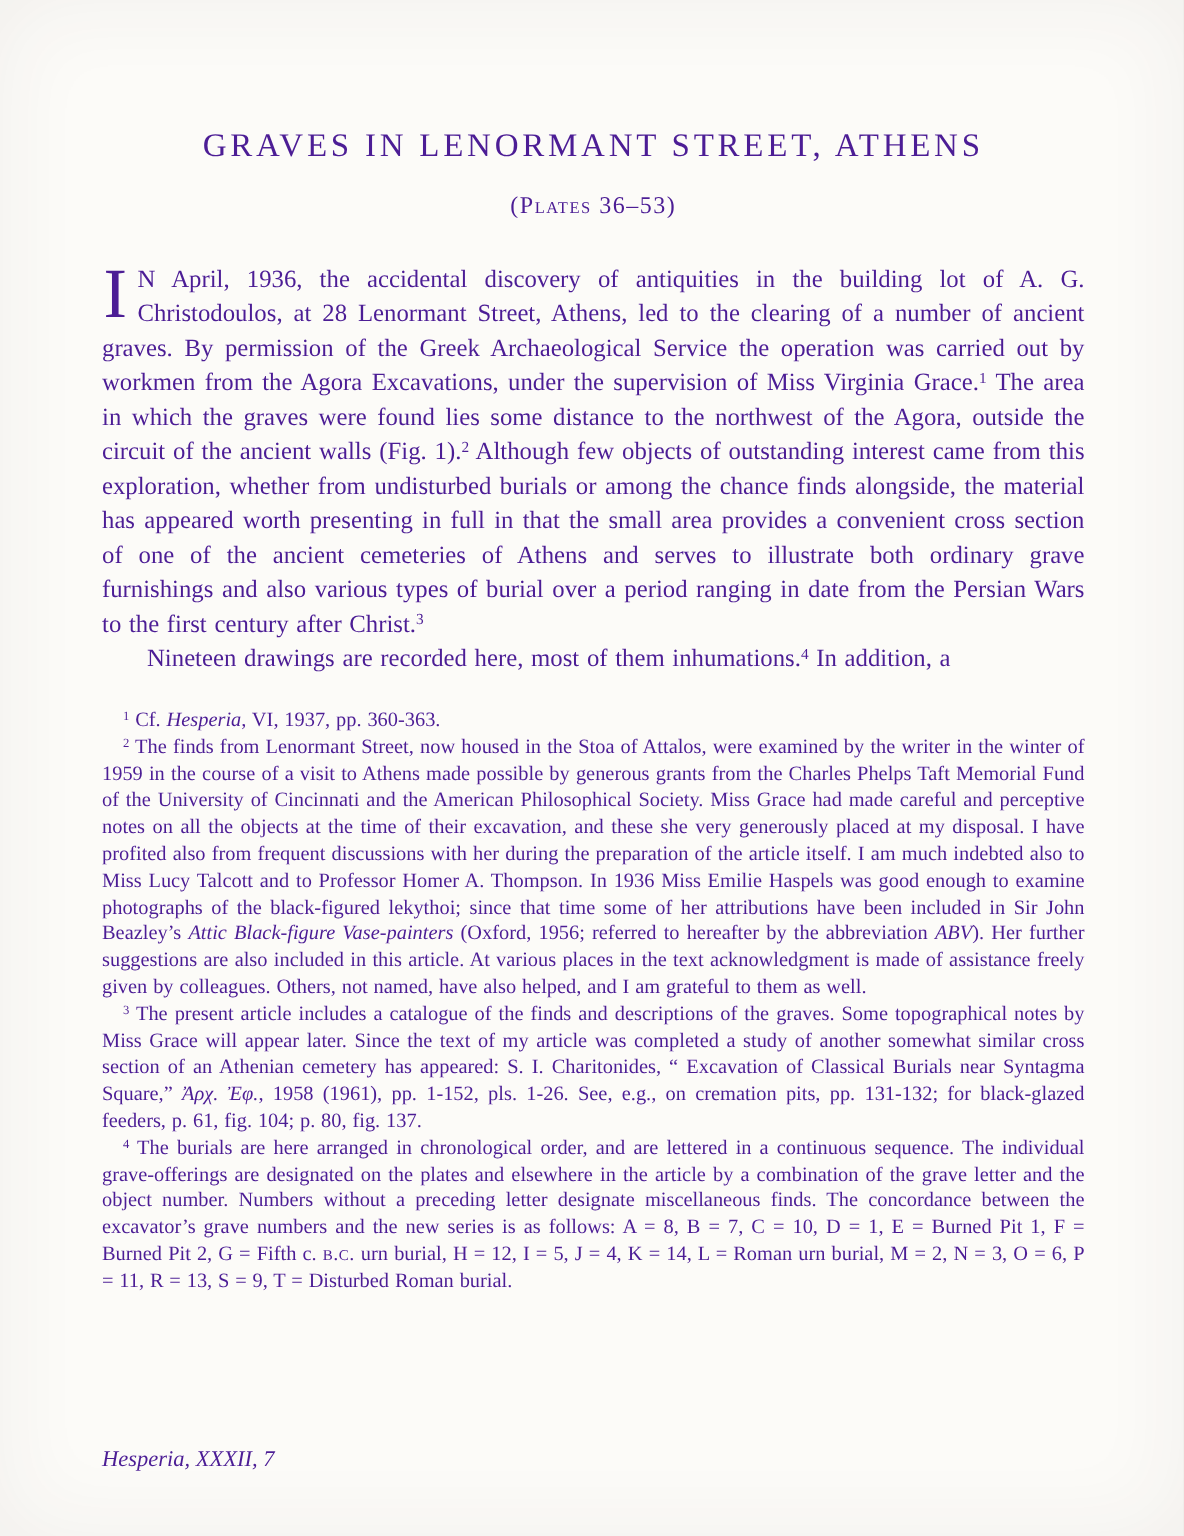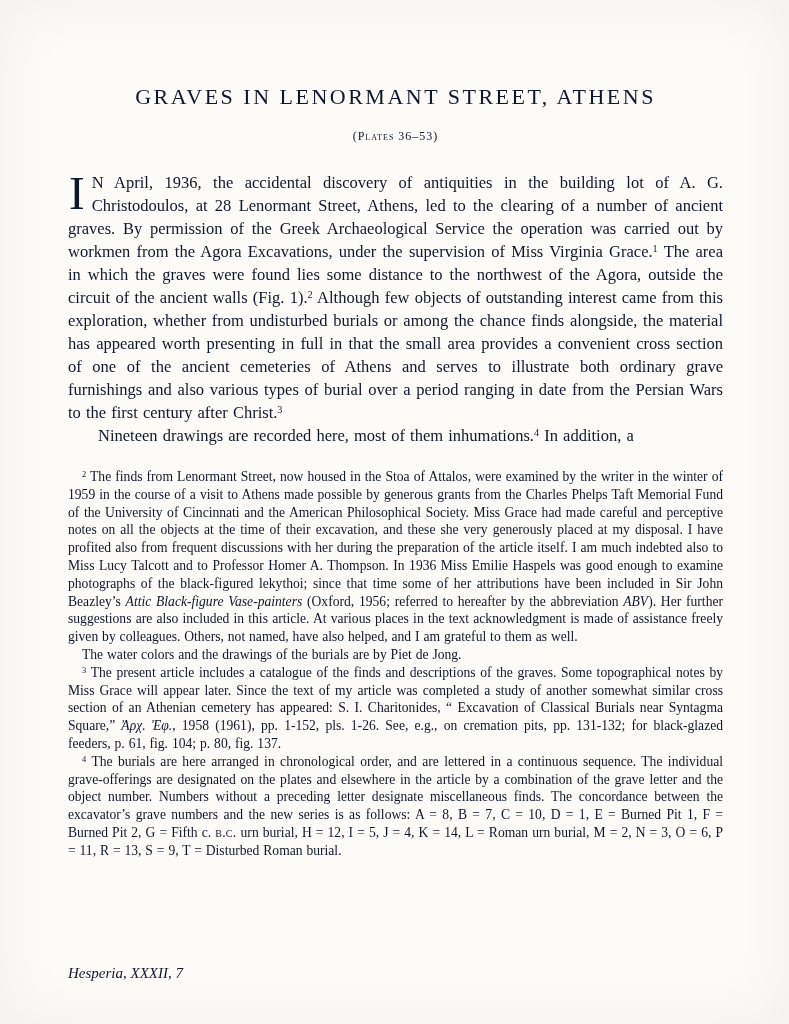--- a/index.html
+++ b/index.html
@@ -6,36 +6,36 @@
   html, body { width: 789px; }
   body {
     font-family: "Liberation Serif", "DejaVu Serif", serif;
     background: #e9e7e2;
   }
   .page {
     position: relative;
     width: 789px;
     height: 1024px;
     background: #fcfbf8;
-    color: #0f172a;
+    color: #4c1d95;
     padding: 84px 66px 0 68px;
     box-shadow: inset 0 0 60px rgba(60,55,45,0.06);
     overflow: hidden;
   }
   .title {
     text-align: center;
     font-size: 22px;
     font-weight: 400;
     letter-spacing: 2.5px;
     white-space: nowrap;
   }
   .subtitle {
     text-align: center;
     margin-top: 19px;
-    font-size: 12px;
+    font-size: 16px;
     font-variant: small-caps;
     letter-spacing: 1px;
   }
   .body-text {
     margin-top: 27px;
     font-size: 16.5px;
     line-height: 23px;
     text-align: justify;
     word-spacing: 1px;
   }
@@ -77,21 +77,21 @@
   <h1 class="title">GRAVES IN LENORMANT STREET, ATHENS</h1>
 
   <div class="subtitle">(Plates 36–53)</div>
 
   <section class="body-text">
     <p class="para para-first"><span class="run-dropcap">I</span><span>N April, 1936, the accidental discovery of antiquities in the building lot of A. G. Christodoulos, at 28 Lenormant Street, Athens, led to the clearing of a number of ancient graves. By permission of the Greek Archaeological Service the operation was carried out by workmen from the Agora Excavations, under the supervision of Miss Virginia Grace.</span><span class="run-sup">1</span><span> The area in which the graves were found lies some distance to the northwest of the Agora, outside the circuit of the ancient walls (Fig. 1).</span><span class="run-sup">2</span><span> Although few objects of outstanding interest came from this exploration, whether from undisturbed burials or among the chance finds alongside, the material has appeared worth presenting in full in that the small area provides a convenient cross section of one of the ancient cemeteries of Athens and serves to illustrate both ordinary grave furnishings and also various types of burial over a period ranging in date from the Persian Wars to the first century after Christ.</span><span class="run-sup">3</span></p>
     <p class="para para-indent"><span>Nineteen drawings are recorded here, most of them inhumations.</span><span class="run-sup">4</span><span> In addition, a</span></p>
   </section>
 
   <section class="footnotes">
+    <p class="fn"><span class="run-sup">1</span><span> Cf. </span><span class="run-i">Hesperia</span><span>, VI, 1937, pp. 360-363.</span></p>
     <p class="fn"><span class="run-sup">2</span><span> The finds from Lenormant Street, now housed in the Stoa of Attalos, were examined by the writer in the winter of 1959 in the course of a visit to Athens made possible by generous grants from the Charles Phelps Taft Memorial Fund of the University of Cincinnati and the American Philosophical Society. Miss Grace had made careful and perceptive notes on all the objects at the time of their excavation, and these she very generously placed at my disposal. I have profited also from frequent discussions with her during the preparation of the article itself. I am much indebted also to Miss Lucy Talcott and to Professor Homer A. Thompson. In 1936 Miss Emilie Haspels was good enough to examine photographs of the black-figured lekythoi; since that time some of her attributions have been included in Sir John Beazley’s </span><span class="run-i">Attic Black-figure Vase-painters</span><span> (Oxford, 1956; referred to hereafter by the abbreviation </span><span class="run-i">ABV</span><span>). Her further suggestions are also included in this article. At various places in the text acknowledgment is made of assistance freely given by colleagues. Others, not named, have also helped, and I am grateful to them as well.</span></p>
-    <p class="fn"><span>The water colors and the drawings of the burials are by Piet de Jong.</span></p>
     <p class="fn"><span class="run-sup">3</span><span> The present article includes a catalogue of the finds and descriptions of the graves. Some topographical notes by Miss Grace will appear later. Since the text of my article was completed a study of another somewhat similar cross section of an Athenian cemetery has appeared: S. I. Charitonides, “ Excavation of Classical Burials near Syntagma Square,” </span><span class="run-i">Ἀρχ. Ἐφ.</span><span>, 1958 (1961), pp. 1-152, pls. 1-26. See, e.g., on cremation pits, pp. 131-132; for black-glazed feeders, p. 61, fig. 104; p. 80, fig. 137.</span></p>
     <p class="fn"><span class="run-sup">4</span><span> The burials are here arranged in chronological order, and are lettered in a continuous sequence. The individual grave-offerings are designated on the plates and elsewhere in the article by a combination of the grave letter and the object number. Numbers without a preceding letter designate miscellaneous finds. The concordance between the excavator’s grave numbers and the new series is as follows: A = 8, B = 7, C = 10, D = 1, E = Burned Pit 1, F = Burned Pit 2, G = Fifth c. </span><span class="run-sc">b.c.</span><span> urn burial, H = 12, I = 5, J = 4, K = 14, L = Roman urn burial, M = 2, N = 3, O = 6, P = 11, R = 13, S = 9, T = Disturbed Roman burial.</span></p>
   </section>
 
   <div class="footer"><span class="run-i">Hesperia, XXXII, 7</span></div>
 
 </div>
 
 </body></html>

